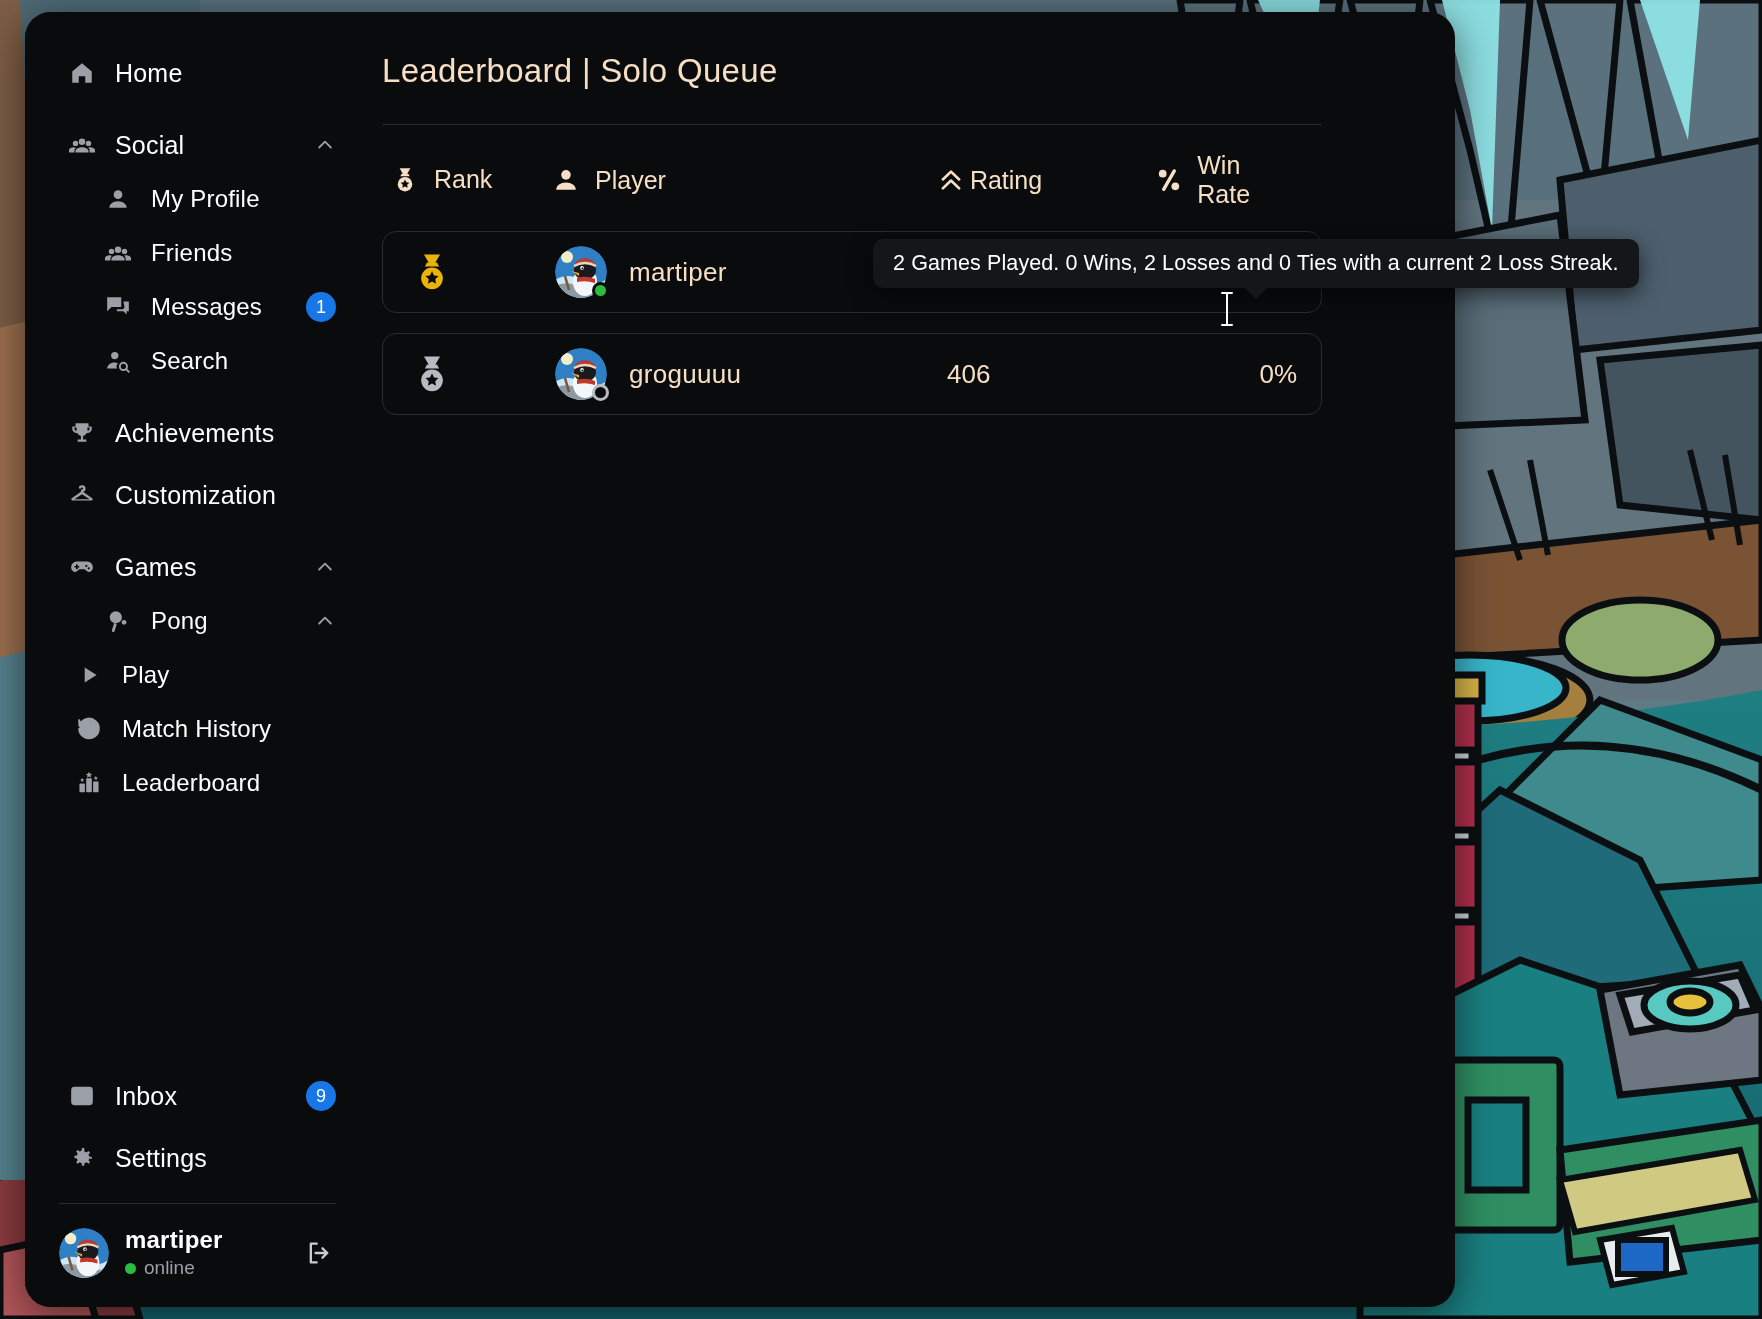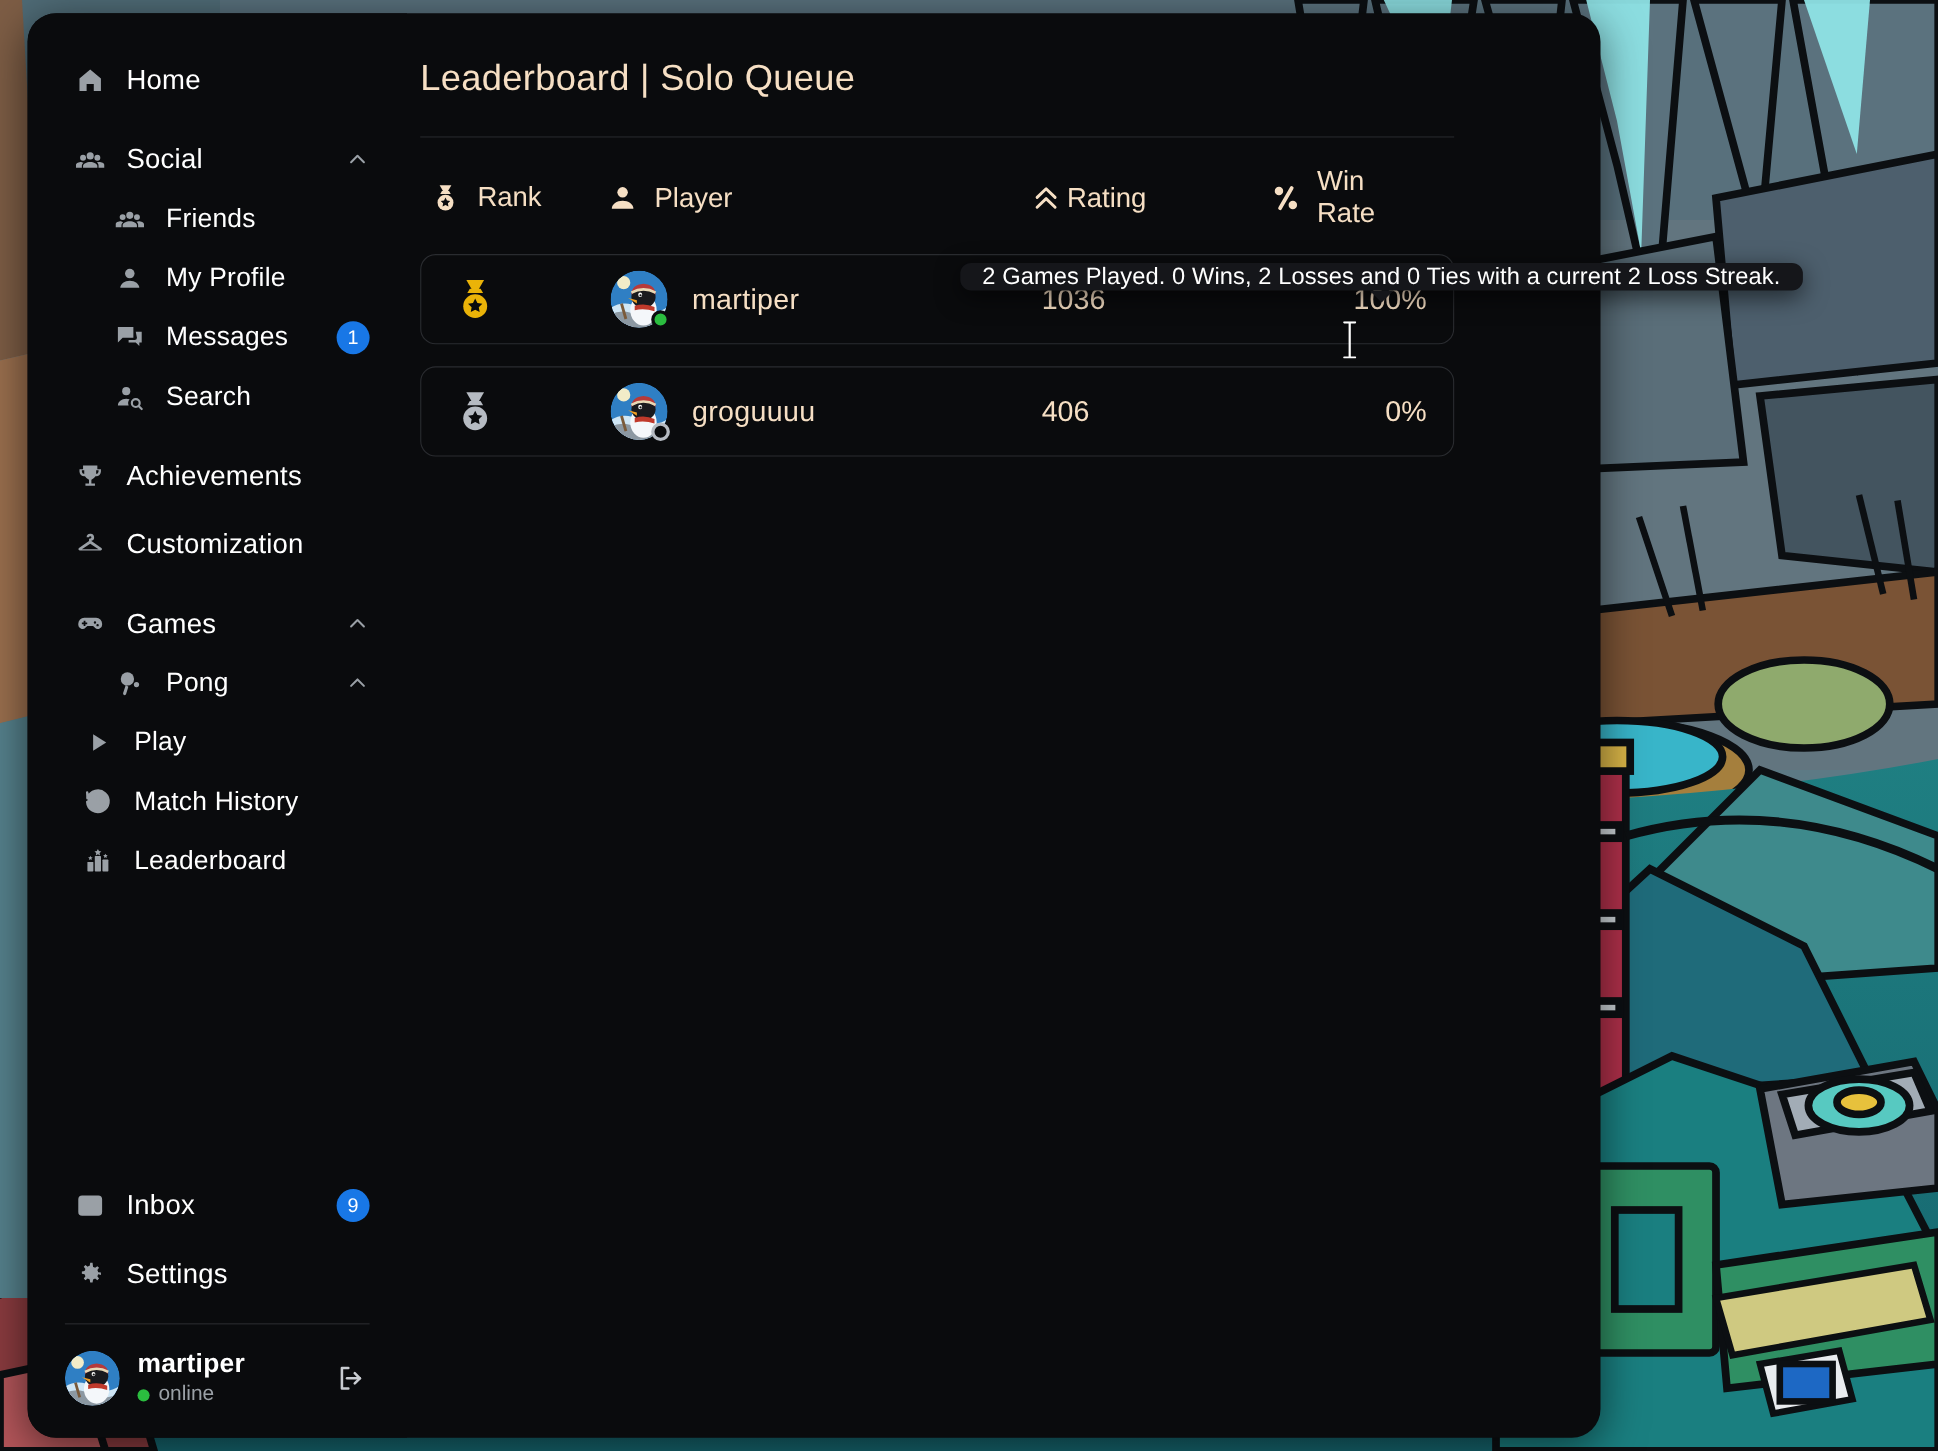--- a/index.html
+++ b/index.html
@@ -213,21 +213,21 @@
   .p-name { letter-spacing: .3px; }
 
   
   #tooltip {
     position: absolute;
     left: 873px;
     top: 239px;
     background: #15161a;
     color: #ffffff;
     font-size: 21.5px;
-    padding: 0 20px;
+    padding: 12px 20px;
     border-radius: 10px;
     white-space: nowrap;
     box-shadow: 0 6px 22px rgba(0,0,0,.6);
     z-index: 40;
     letter-spacing: .1px;
   }
   #tooltip::after {
     content: "";
     position: absolute;
     left: 50%;
@@ -379,34 +379,34 @@
         <span class="chevron">
           <svg viewBox="0 0 24 24">
               <polyline points="5,15 12,8 19,15" stroke-linecap="round" stroke-linejoin="round"></polyline>
             </svg>
         </span>
       </li>
 
       <li class="nav-item lvl2">
         <span class="nav-ico">
           <svg viewBox="0 0 24 24">
-              <path d="M12 12a3 3 0 1 0 0-6 3 3 0 0 0 0 6zm-6 1a2.5 2.5 0 1 0 0-5 2.5 2.5 0 0 0 0 5zm12 0a2.5 2.5 0 1 0 0-5 2.5 2.5 0 0 0 0 5zM12 14c-3 0-6 1.5-6 3.5V19h12v-1.5c0-2-3-3.5-6-3.5zM4.5 14C2.6 14 0 15 0 16.6V19h5v-1.5c0-1 .5-2 1.4-2.7A7 7 0 0 0 4.5 14zm15 0a7 7 0 0 0-1.9.3c.9.7 1.4 1.7 1.4 2.7V19h5v-2.4C24 15 21.4 14 19.5 14z"></path>
-            </svg>
-        </span>
-        <span class="nav-label">Friends</span>
-      </li>
-
-      <li class="nav-item lvl2">
-        <span class="nav-ico">
-          <svg viewBox="0 0 24 24">
               <circle cx="12" cy="8" r="4"></circle>
               <path d="M4 20c0-3.3 3.6-6 8-6s8 2.7 8 6z"></path>
             </svg>
         </span>
         <span class="nav-label">My Profile</span>
+      </li>
+
+      <li class="nav-item lvl2">
+        <span class="nav-ico">
+          <svg viewBox="0 0 24 24">
+              <path d="M12 12a3 3 0 1 0 0-6 3 3 0 0 0 0 6zm-6 1a2.5 2.5 0 1 0 0-5 2.5 2.5 0 0 0 0 5zm12 0a2.5 2.5 0 1 0 0-5 2.5 2.5 0 0 0 0 5zM12 14c-3 0-6 1.5-6 3.5V19h12v-1.5c0-2-3-3.5-6-3.5zM4.5 14C2.6 14 0 15 0 16.6V19h5v-1.5c0-1 .5-2 1.4-2.7A7 7 0 0 0 4.5 14zm15 0a7 7 0 0 0-1.9.3c.9.7 1.4 1.7 1.4 2.7V19h5v-2.4C24 15 21.4 14 19.5 14z"></path>
+            </svg>
+        </span>
+        <span class="nav-label">Friends</span>
       </li>
 
       <li class="nav-item lvl2">
         <span class="nav-ico">
           <svg viewBox="0 0 24 24">
               <path d="M2 3h13v9H6l-4 4z"></path>
               <path d="M17 7h5v9h-2v3l-3-3h-6v-2h5a2 2 0 0 0 2-2z"></path>
             </svg>
         </span>
         <span class="nav-label">Messages</span>

